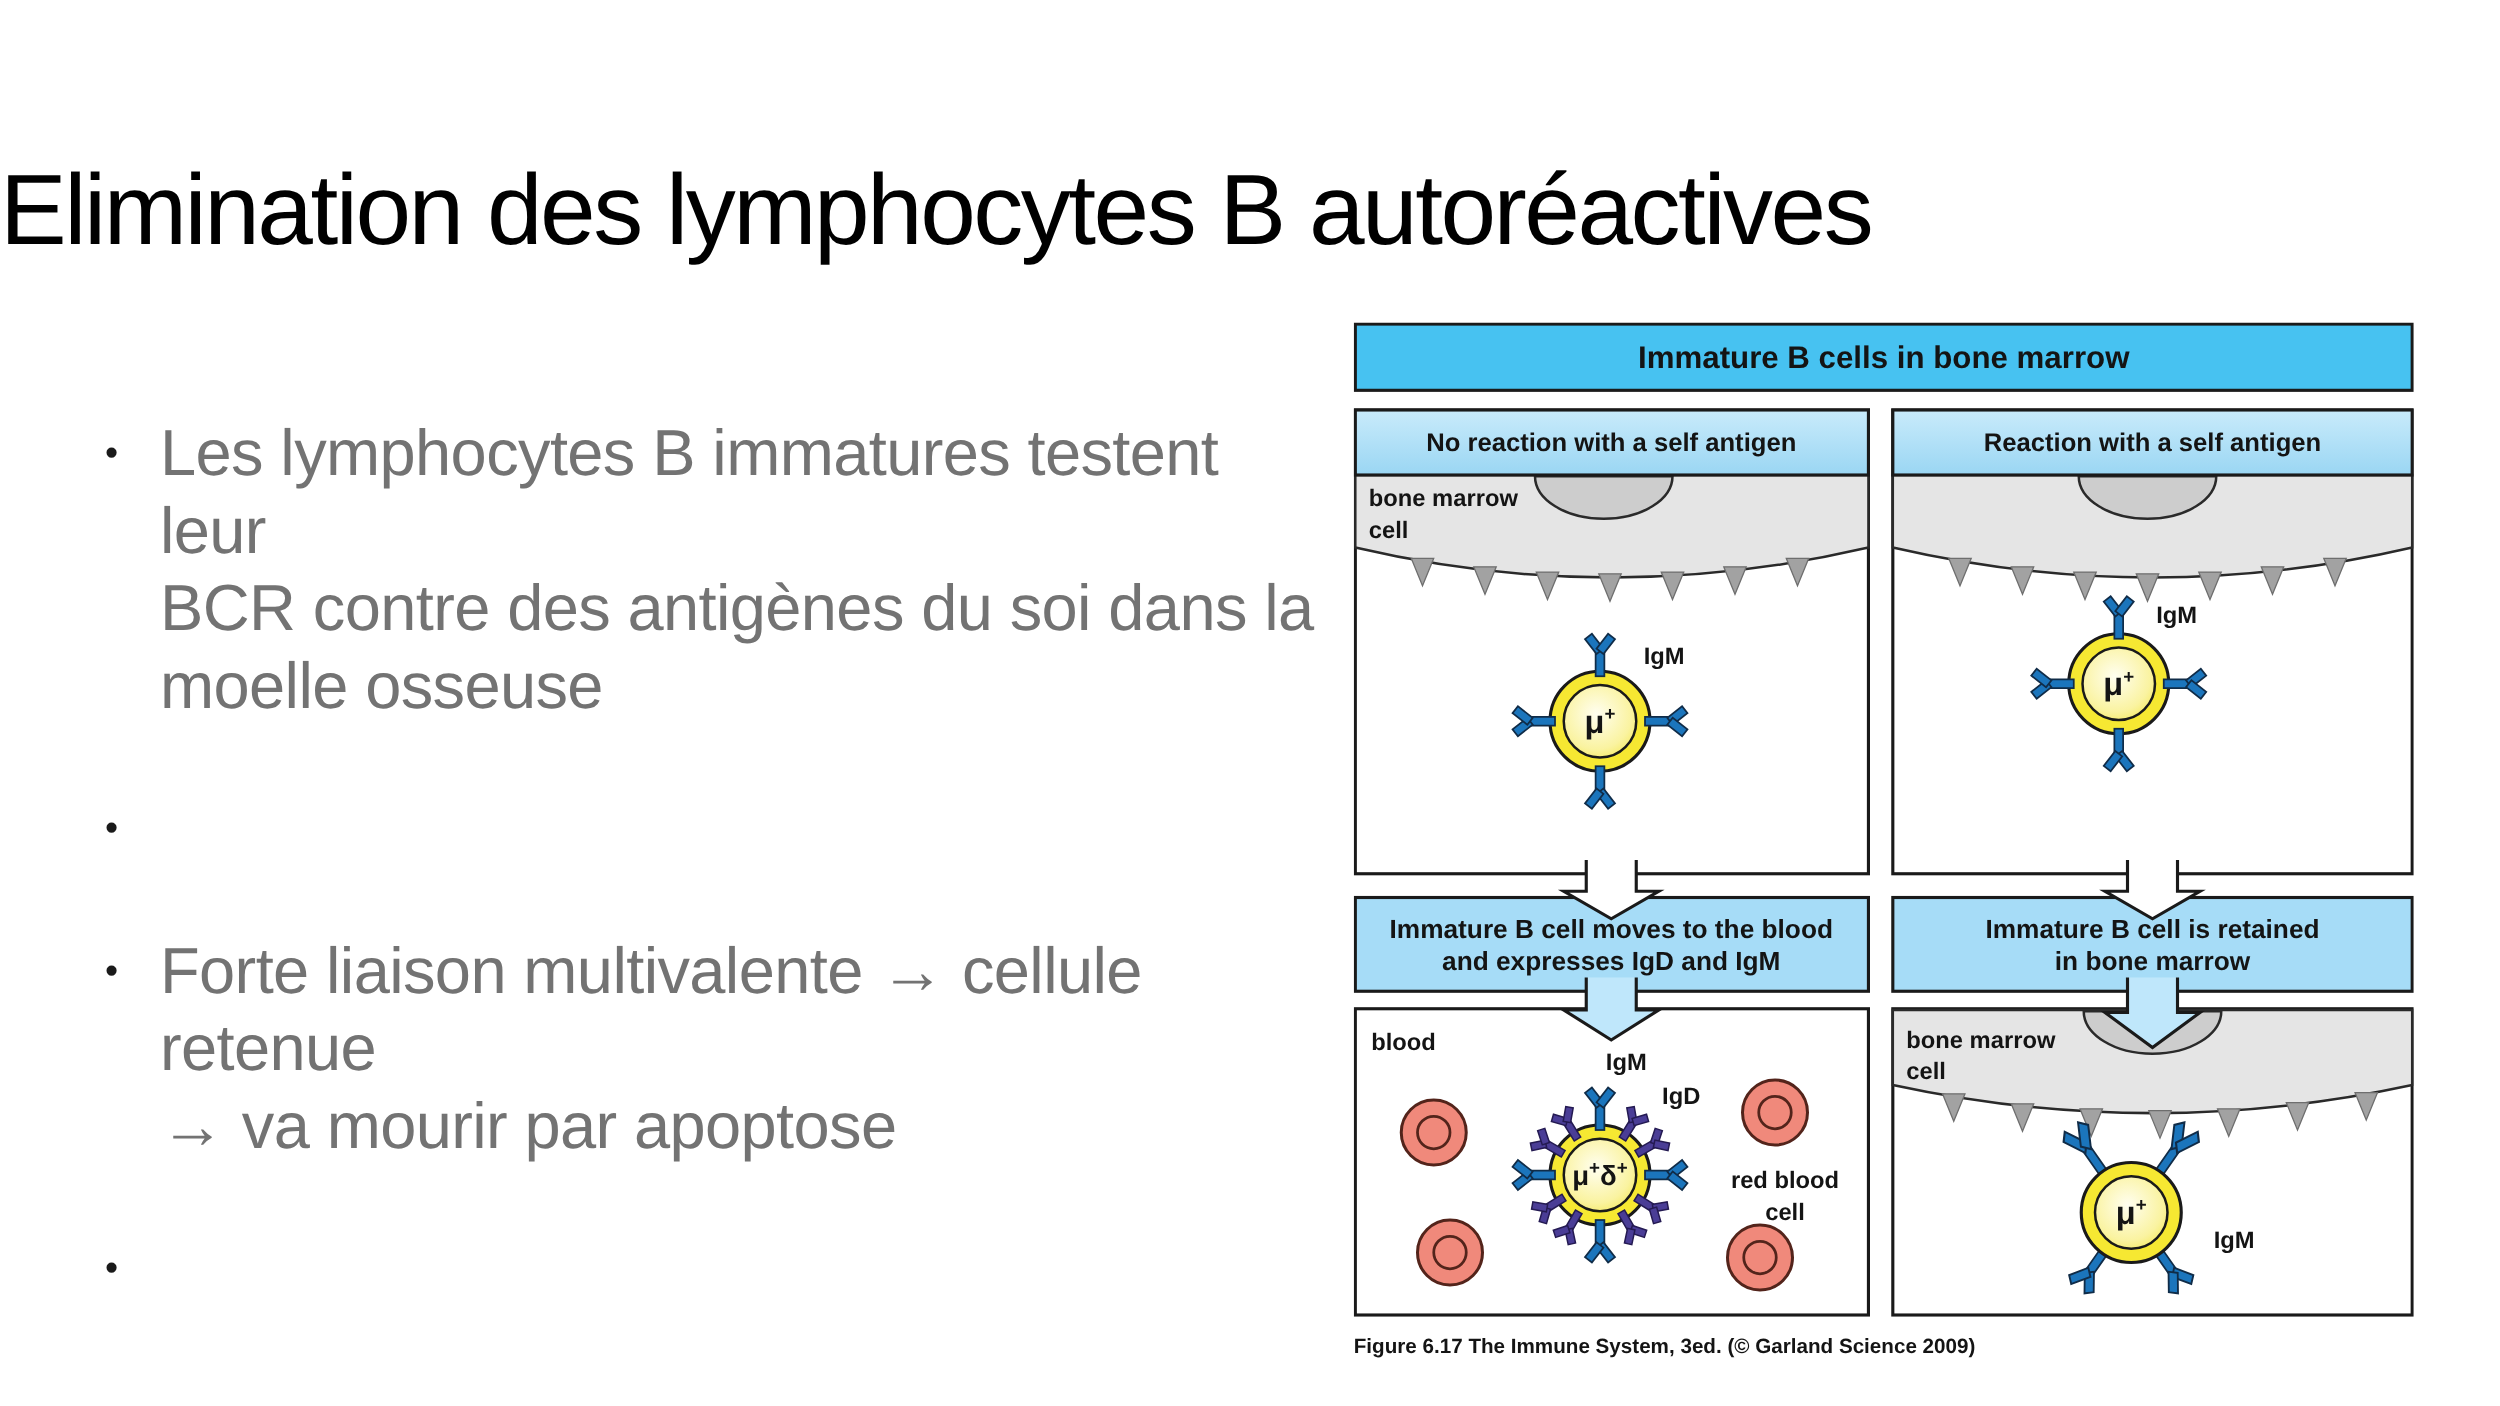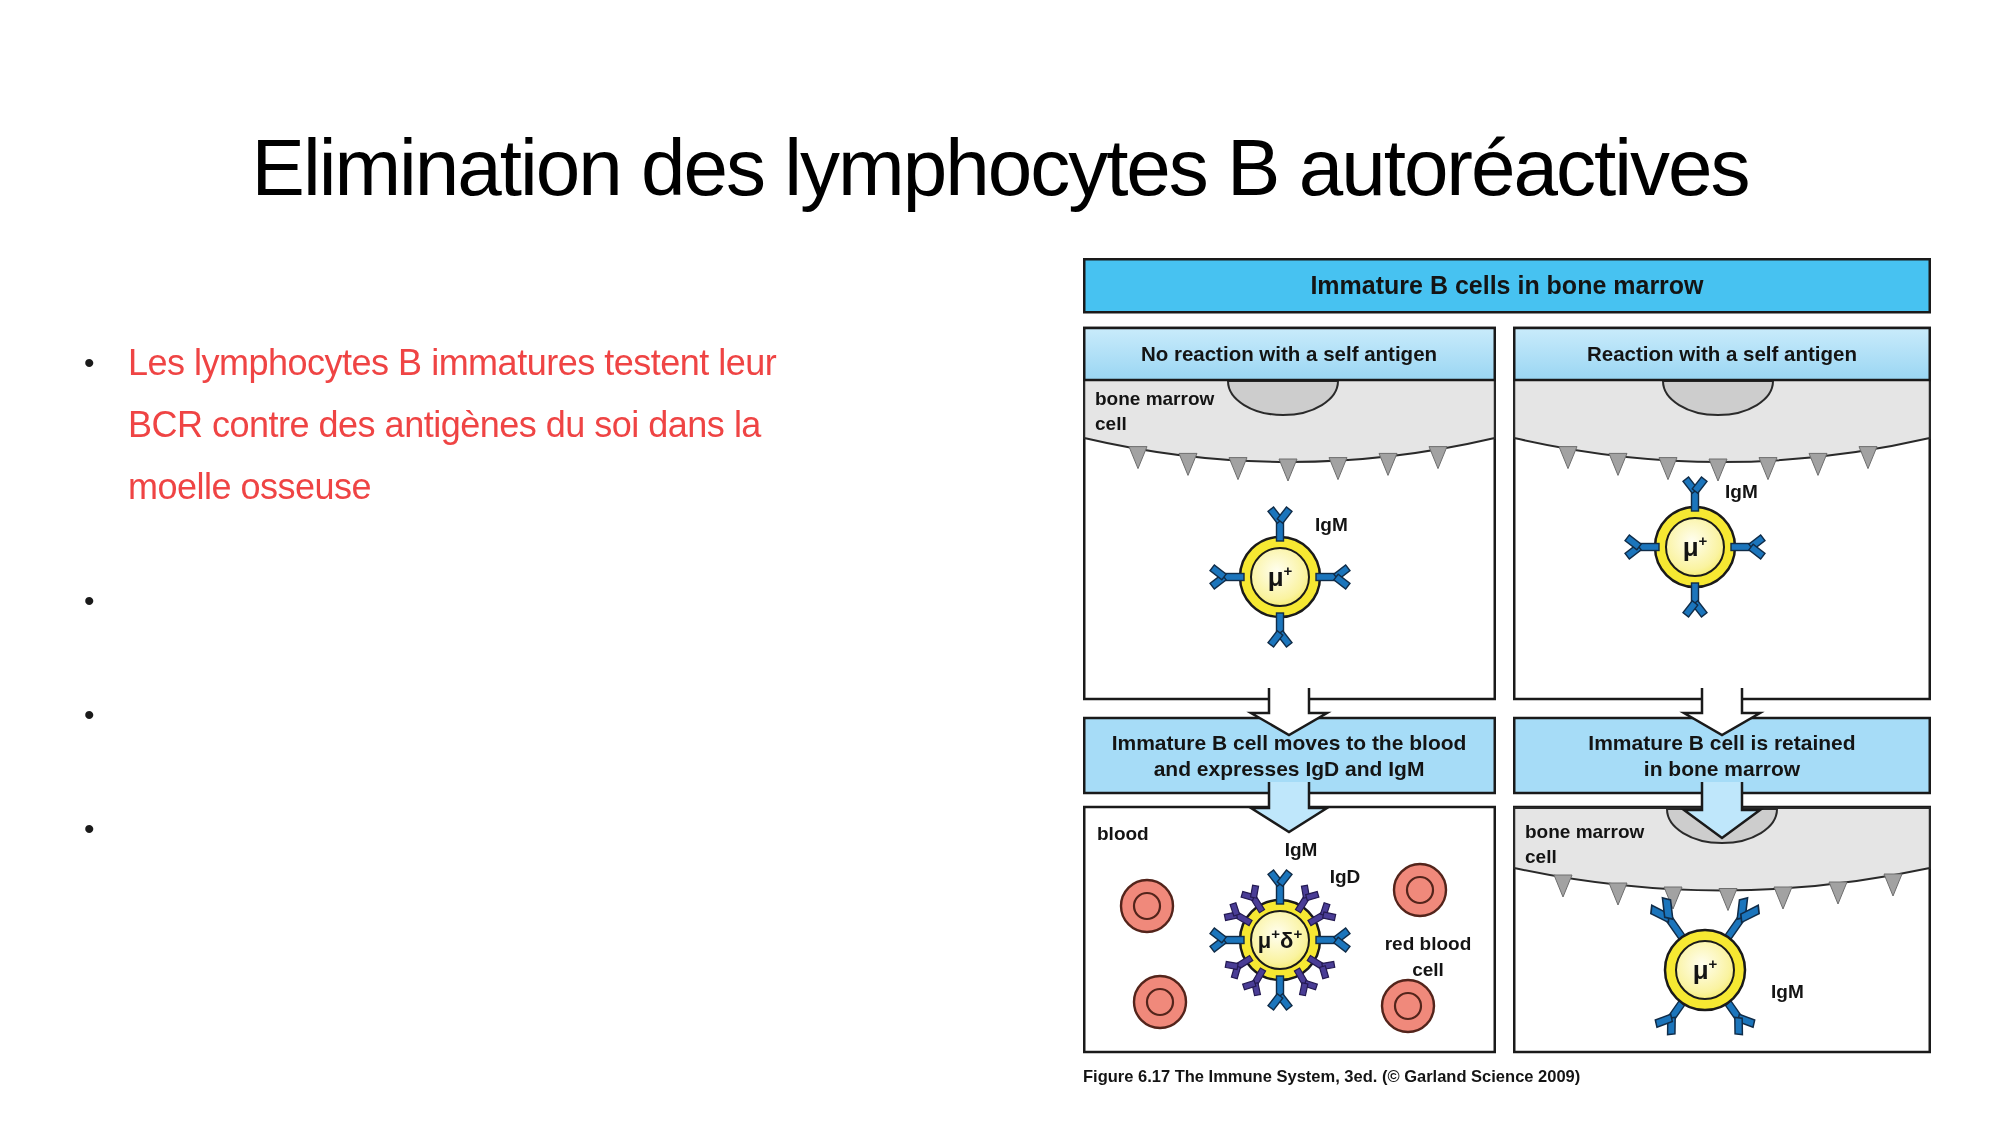--- a/index.html
+++ b/index.html
@@ -1,33 +1,33 @@
 <!DOCTYPE html>
 <html><head>
 <meta charset="utf-8">
 <style>
   html,body{margin:0;padding:0;}
   body{
     width:2000px;height:1125px;background:#ffffff;overflow:hidden;
     font-family:"Liberation Sans",sans-serif;color:#0d0d0d;position:relative;
   }
   .slide-title{
-    position:absolute;left:0;top:68px;width:2000px;text-align:center;
+    position:absolute;left:0;top:68px;width:2000px;text-align:left;
     font-size:80px;font-weight:400;letter-spacing:-2px;color:#000;
   }
   .bullets{
     position:absolute;left:84px;top:332px;width:980px;
     display:flex;flex-direction:column;gap:52px;
   }
   .bullet-item{display:flex;align-items:flex-start;}
   .bullet-marker{
     width:44px;flex:0 0 44px;font-size:30px;line-height:62px;color:#1a1a1a;
   }
   .bullet-text{
-    font-size:36px;line-height:62px;color:#ef4444;letter-spacing:-0.5px;
+    font-size:52px;line-height:62px;color:#737373;letter-spacing:-0.5px;
   }
   .figure-wrap{position:absolute;left:1083px;top:258px;width:848px;height:840px;}
   svg text{font-family:"Liberation Sans",sans-serif;font-weight:700;fill:#141414;}
   .hdr-title{font-size:25px;}
   .panel-title{font-size:20.5px;}
   .box-title{font-size:21px;}
   .lbl{font-size:19px;}
   .cap{font-size:16.5px;}
   .mu{font-size:26px;}
   .mu-sm{font-size:22px;}
@@ -56,20 +56,21 @@
 <div class="bullets">
   <div class="bullet-item">
     <span class="bullet-marker">•</span>
     <span class="bullet-text">Les lymphocytes B immatures testent leur<br>BCR contre des antigènes du soi dans la<br>moelle osseuse</span>
   </div>
   <div class="bullet-item">
     <span class="bullet-marker">•</span>
   </div>
   <div class="bullet-item">
     <span class="bullet-marker">•</span>
+    <span class="bullet-text">Forte liaison multivalente → cellule retenue<br>→ va mourir par apoptose</span>
   </div>
   <div class="bullet-item">
     <span class="bullet-marker">•</span>
   </div>
 </div>
 
 <div class="figure-wrap">
 <svg width="848" height="840" viewBox="0 0 848 840">
   <defs>
     <linearGradient id="bandGrad" x1="0" y1="0" x2="0" y2="1">

